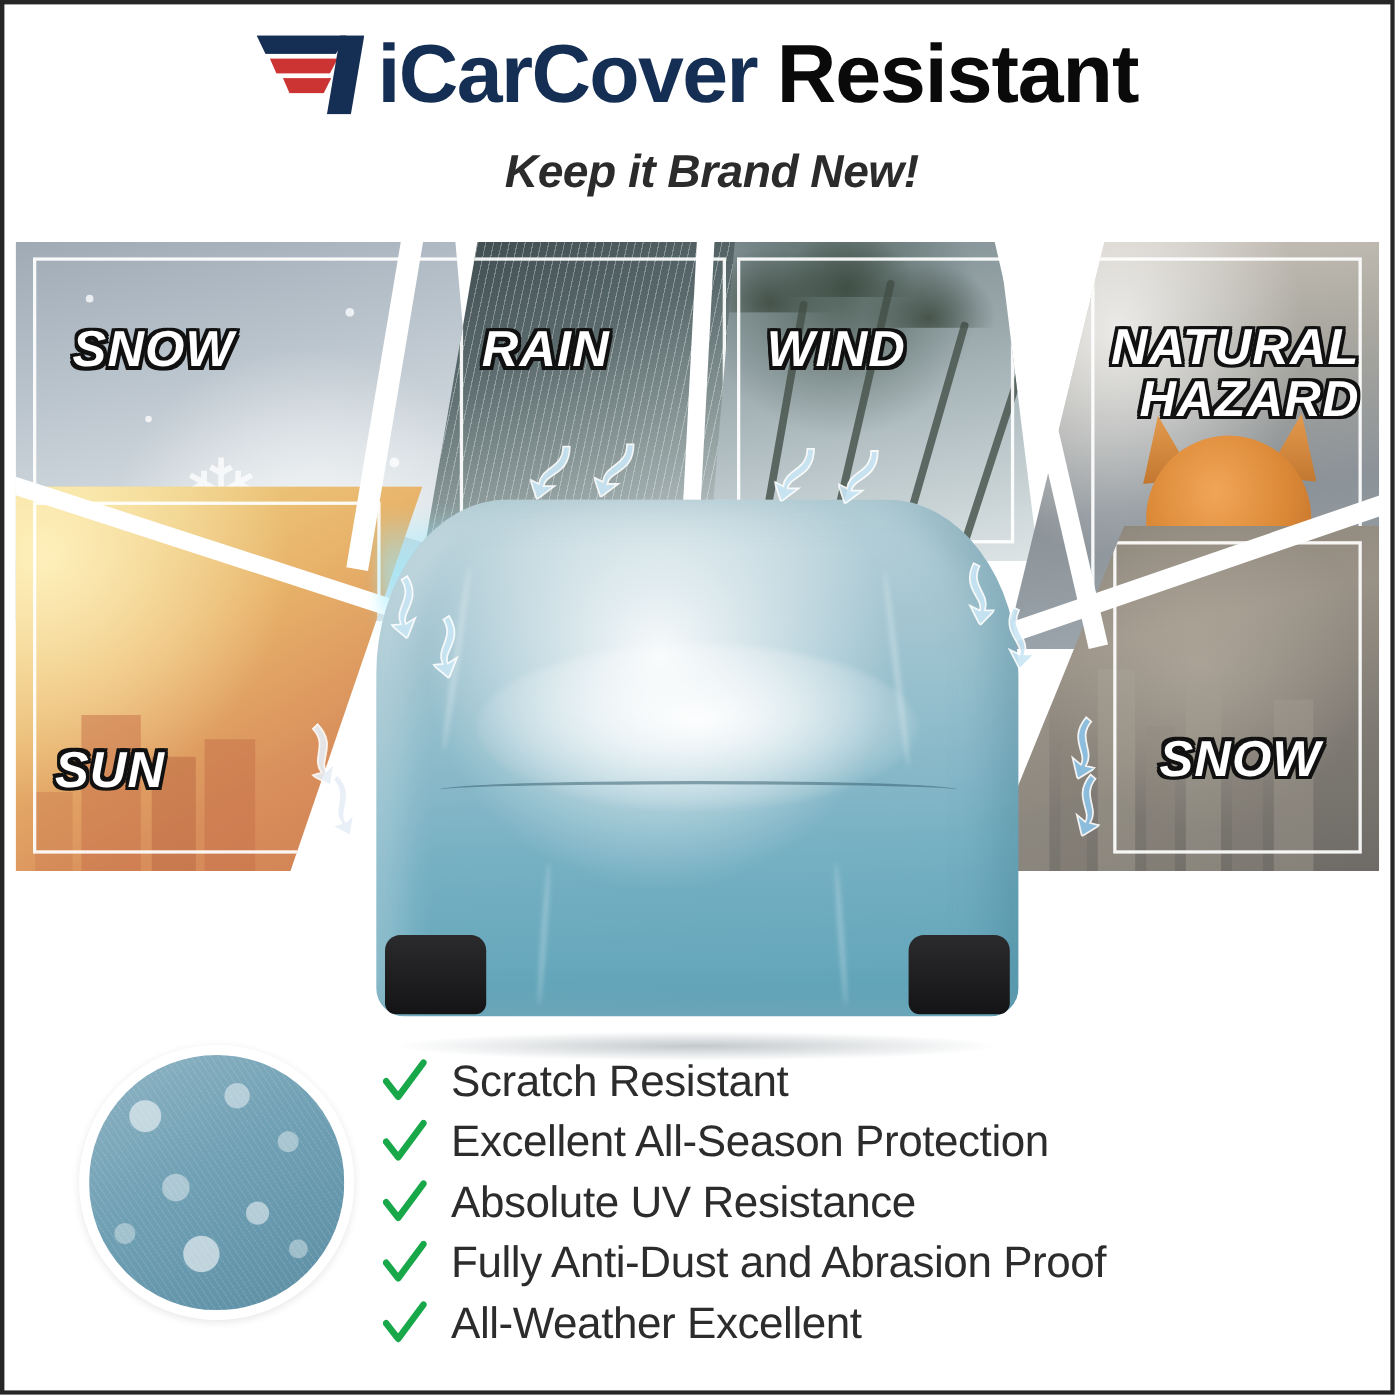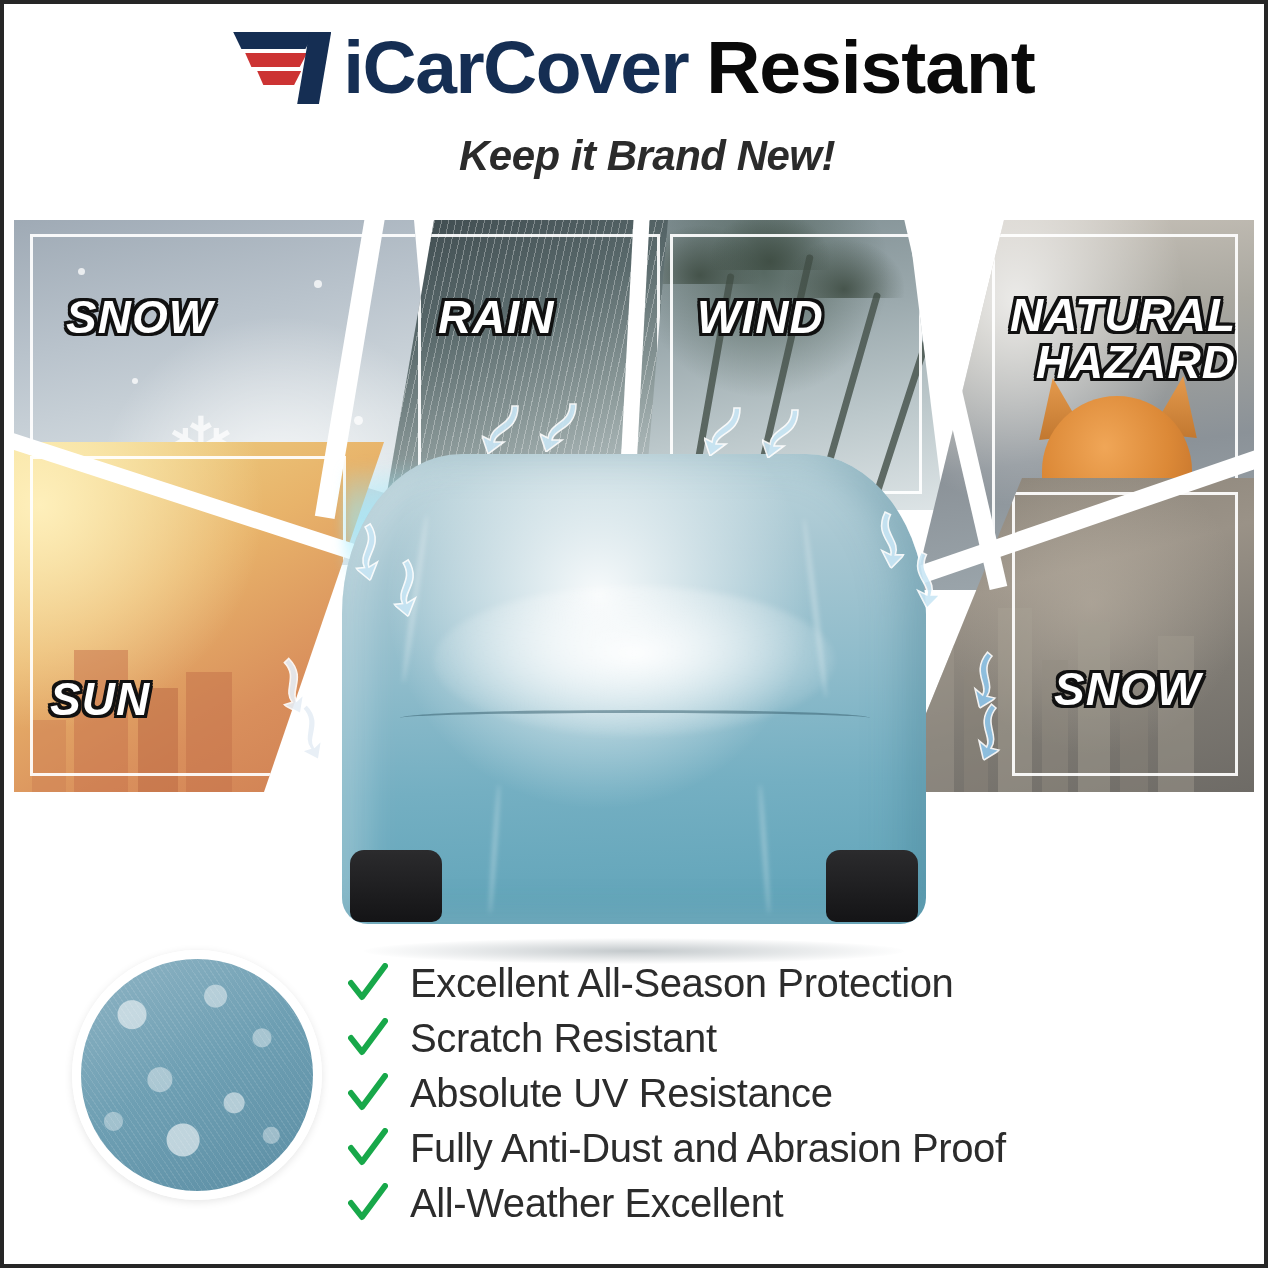--- a/index.html
+++ b/index.html
@@ -561,27 +561,27 @@
     <path d="M36 4 C36 30, 14 28, 12 40 L22 40 L6 52 L0 34 L8 38 C10 22, 30 24, 30 4 Z" fill="#8EC4E8" stroke="#ffffff" stroke-width="1.6"></path>
   </svg>
 
   <div class="fabric-circle"></div>
 
   <div class="features">
     <div class="feature-row">
       <svg class="check" viewBox="0 0 40 42">
         <path d="M3 20 L14 34 L37 3" fill="none" stroke="#18A84A" stroke-width="6" stroke-linecap="round" stroke-linejoin="round"></path>
       </svg>
-      <span class="feature-text">Excellent All-Season Protection</span>
+      <span class="feature-text">Scratch Resistant</span>
     </div>
     <div class="feature-row">
       <svg class="check" viewBox="0 0 40 42">
         <path d="M3 20 L14 34 L37 3" fill="none" stroke="#18A84A" stroke-width="6" stroke-linecap="round" stroke-linejoin="round"></path>
       </svg>
-      <span class="feature-text">Scratch Resistant</span>
+      <span class="feature-text">Excellent All-Season Protection</span>
     </div>
     <div class="feature-row">
       <svg class="check" viewBox="0 0 40 42">
         <path d="M3 20 L14 34 L37 3" fill="none" stroke="#18A84A" stroke-width="6" stroke-linecap="round" stroke-linejoin="round"></path>
       </svg>
       <span class="feature-text">Absolute UV Resistance</span>
     </div>
     <div class="feature-row">
       <svg class="check" viewBox="0 0 40 42">
         <path d="M3 20 L14 34 L37 3" fill="none" stroke="#18A84A" stroke-width="6" stroke-linecap="round" stroke-linejoin="round"></path>

